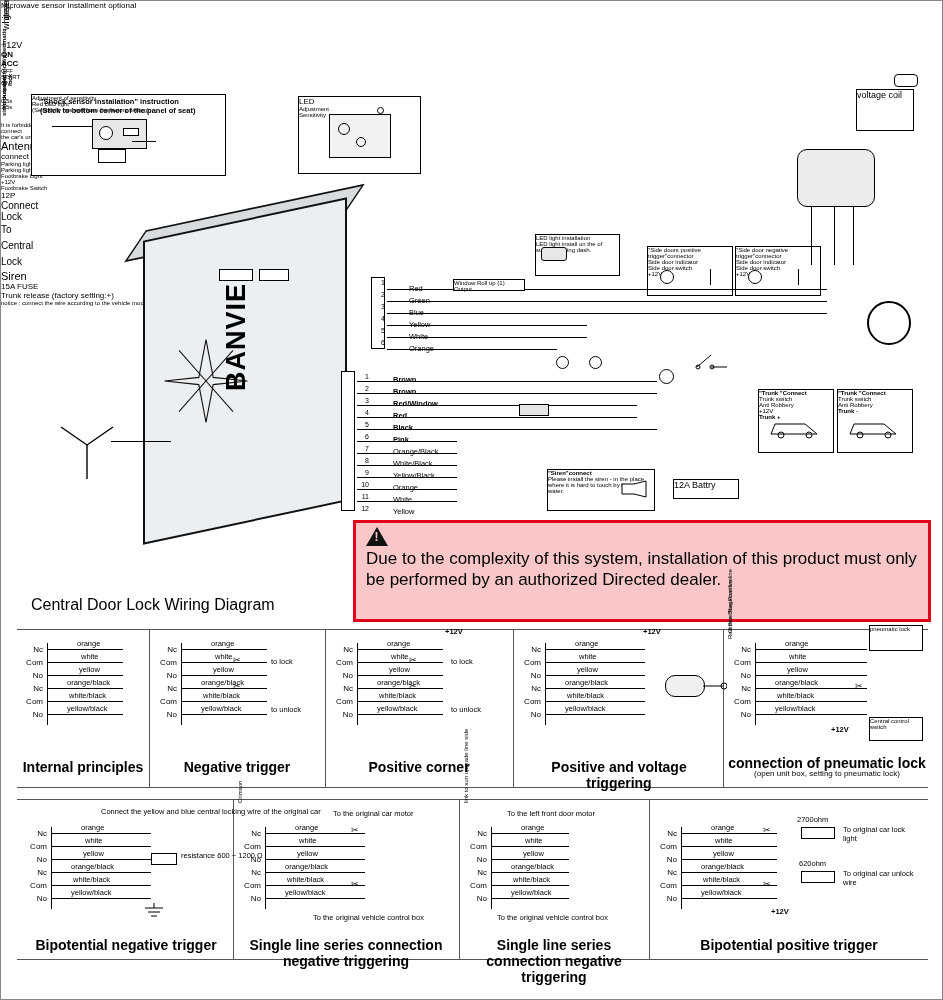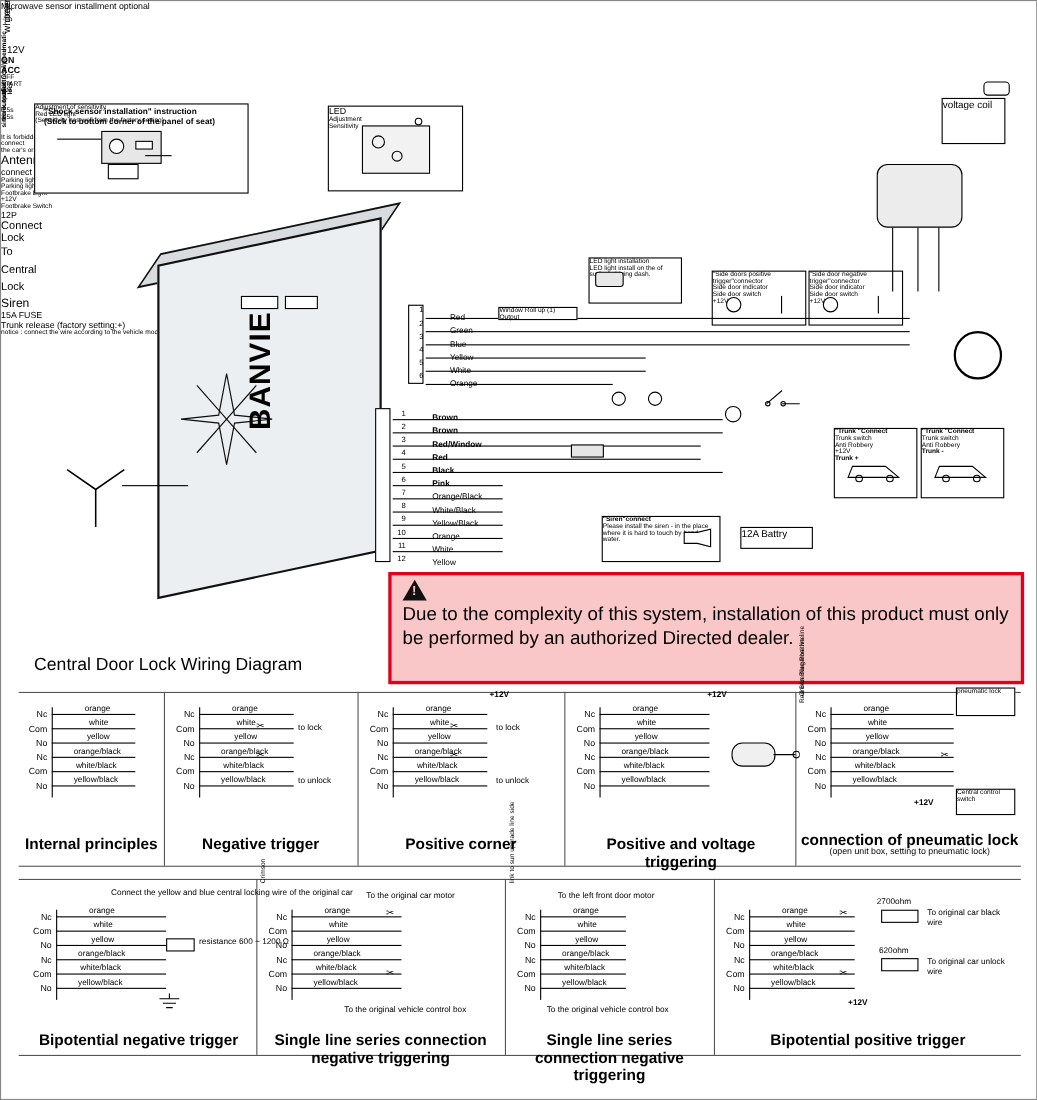--- a/index.html
+++ b/index.html
@@ -725,19 +725,19 @@
     <div class="wire-lbl" style="left:60px; top:46px;">yellow</div>
     <div class="wire-lbl" style="left:48px; top:59px;">orange/black</div>
     <div class="wire-lbl" style="left:50px; top:72px;">white/black</div>
     <div class="wire-lbl" style="left:48px; top:85px;">yellow/black</div>
     <div class="scissor" style="left:110px; top:22px;">✂</div>
     <div class="scissor" style="left:110px; top:76px;">✂</div>
     <div class="bx" style="left:148px; top:24px; width:34px; height:12px;"></div>
     <div class="wire-lbl" style="left:144px; top:12px;">2700ohm</div>
     <div class="bx" style="left:148px; top:68px; width:34px; height:12px;"></div>
     <div class="wire-lbl" style="left:146px; top:56px;">620ohm</div>
-    <div class="wire-lbl" style="left:190px; top:22px; white-space:normal; width:70px;">To original car black wire</div>
+    <div class="wire-lbl" style="left:190px; top:22px; white-space:normal; width:70px;">To original car lock light</div>
     <div class="wire-lbl" style="left:190px; top:66px; white-space:normal; width:76px;">To original car unlock wire</div>
     <div class="wire-lbl b" style="left:118px; top:104px;">+12V</div>
     <div class="cap" style="top:134px;">Bipotential positive trigger</div>
   </div>
 
 </div>
 
 </body></html>

